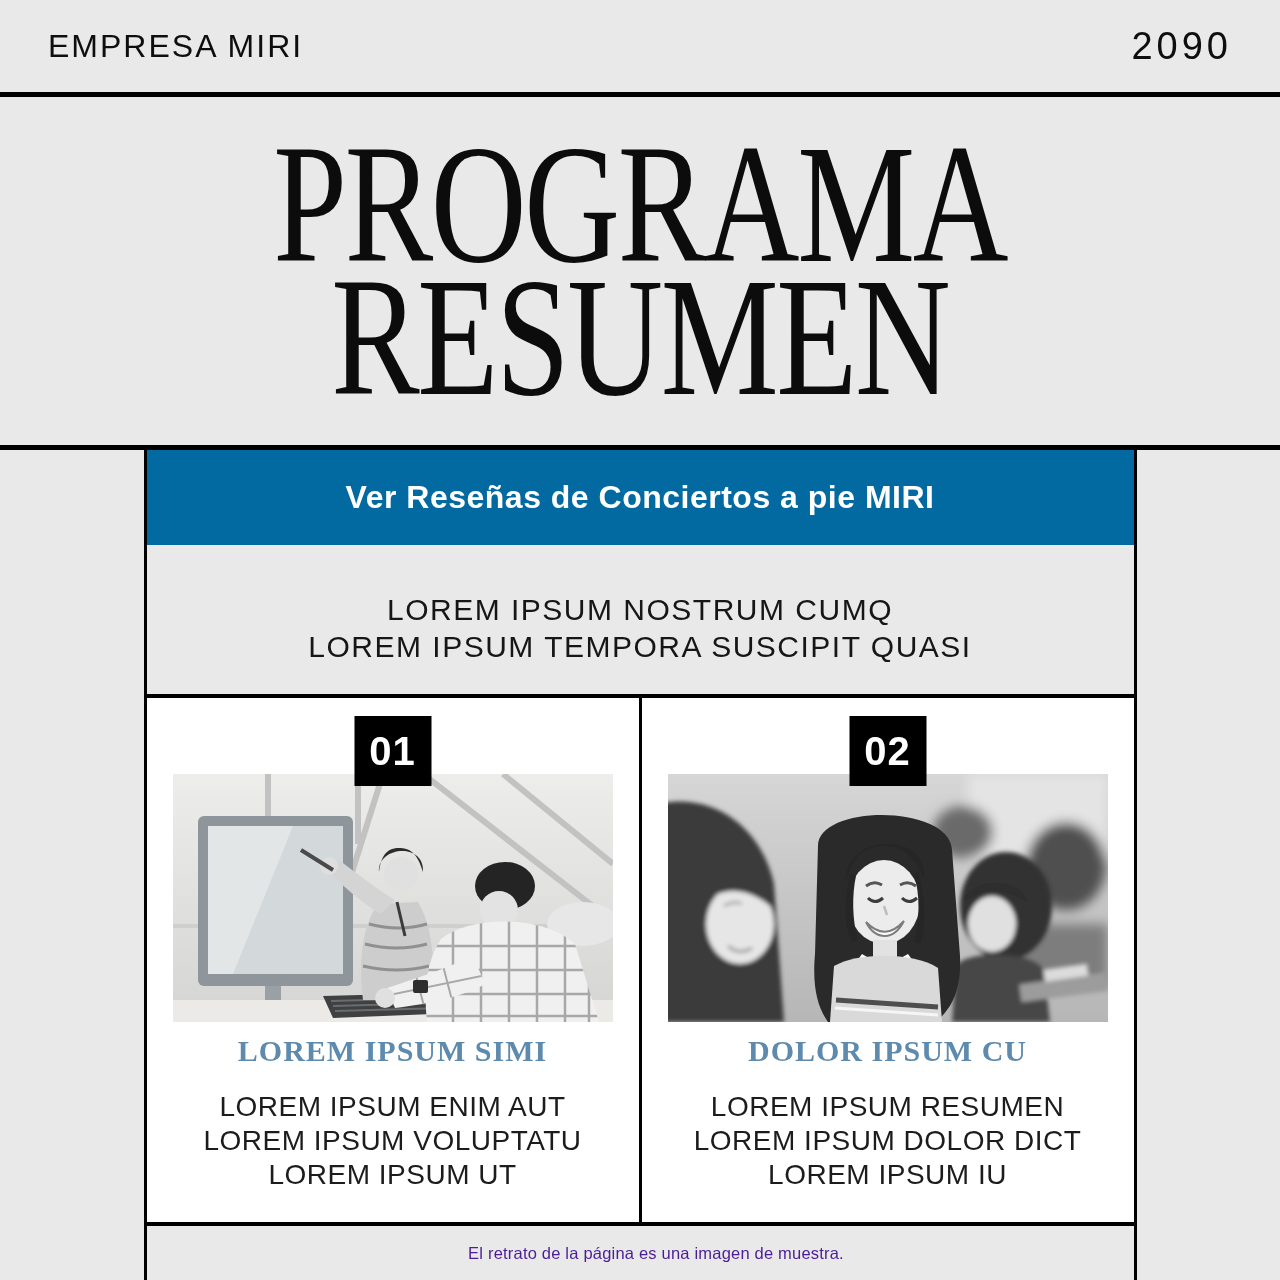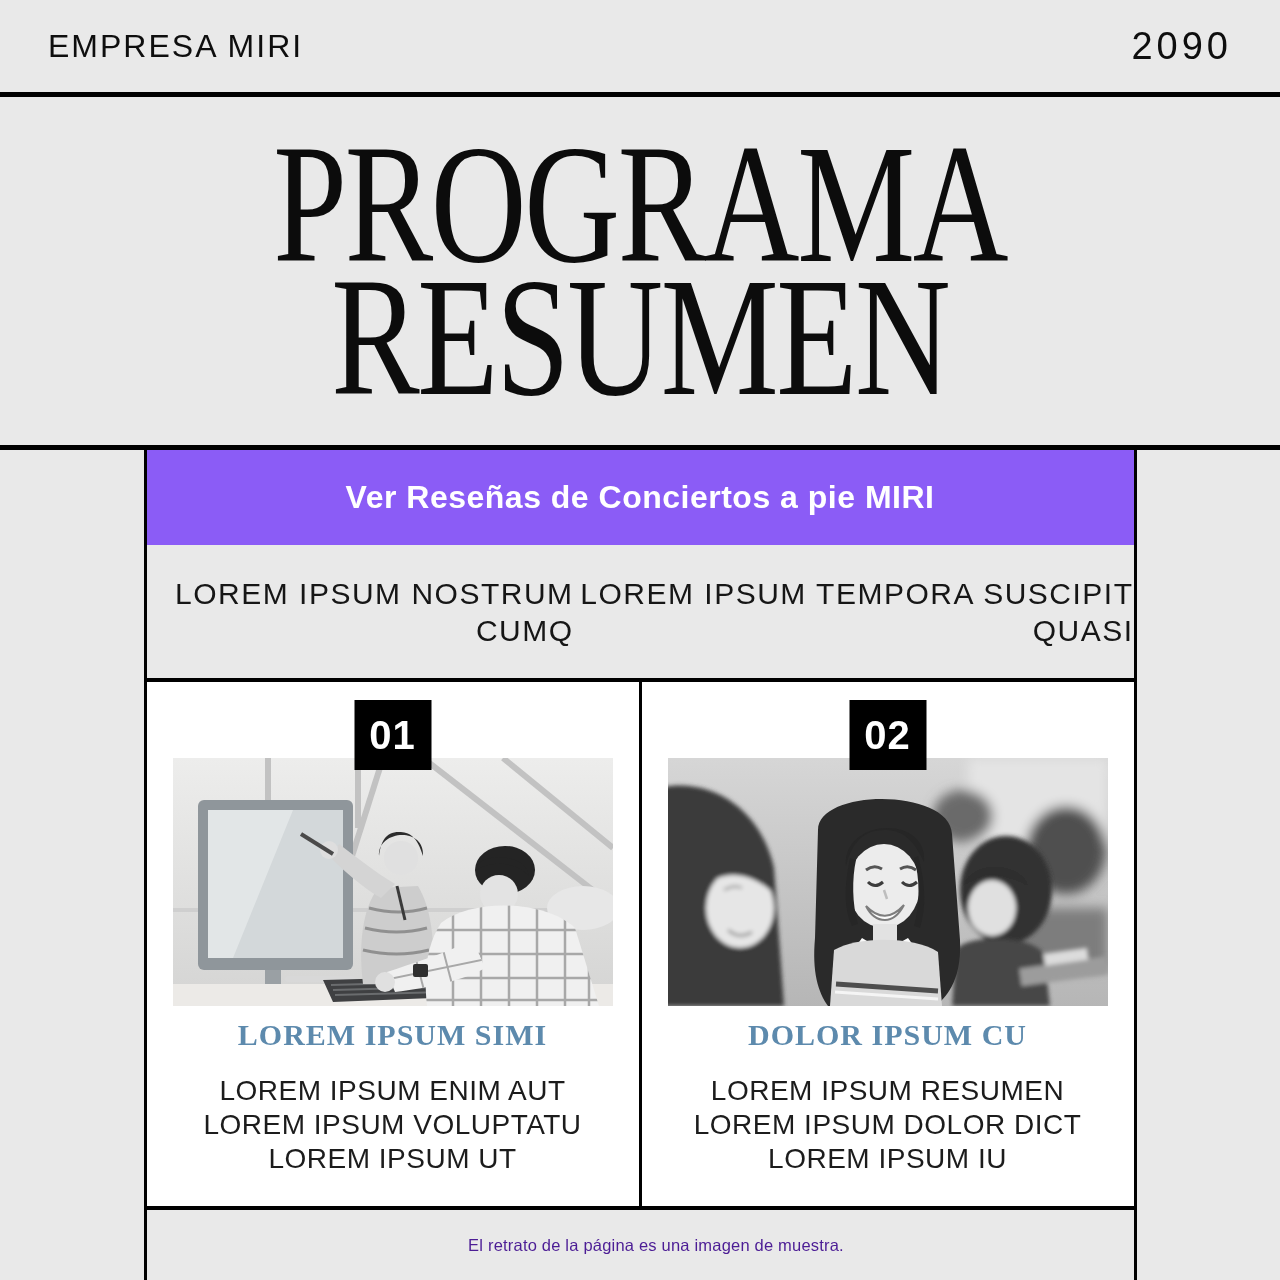--- a/index.html
+++ b/index.html
@@ -47,30 +47,31 @@
   .frame{
     width:993px;flex:1 1 auto;
     margin:0 auto;
     border-left:3px solid #000;
     border-right:3px solid #000;
     box-sizing:border-box;
     display:flex;flex-direction:column;
     background:#e9e9e9;
   }
   .banner{
-    height:95px;flex:0 0 95px;background:#8b5cf6;
+    height:95px;flex:0 0 95px;background:#0369a1;
     display:flex;align-items:center;justify-content:center;
   }
   .banner span{color:#fff;font-size:32px;font-weight:bold;letter-spacing:0.5px;}
 
   .intro{
     height:137px;flex:0 0 137px;box-sizing:border-box;
     border-bottom:4px solid #000;
-    display:flex;flex-direction:row;align-items:center;justify-content:center;
-    text-align:right;
+    display:flex;flex-direction:column;align-items:center;justify-content:center;
+    text-align:left;
+    margin-top:16px;
   }
   .intro .iline{font-size:30px;line-height:37px;letter-spacing:1.5px;color:#161616;}
 
   .cards{
     height:528px;flex:0 0 528px;box-sizing:border-box;
     border-bottom:4px solid #000;
     background:#fff;
     display:flex;
   }
   .card{flex:1 1 0;position:relative;text-align:center;}

